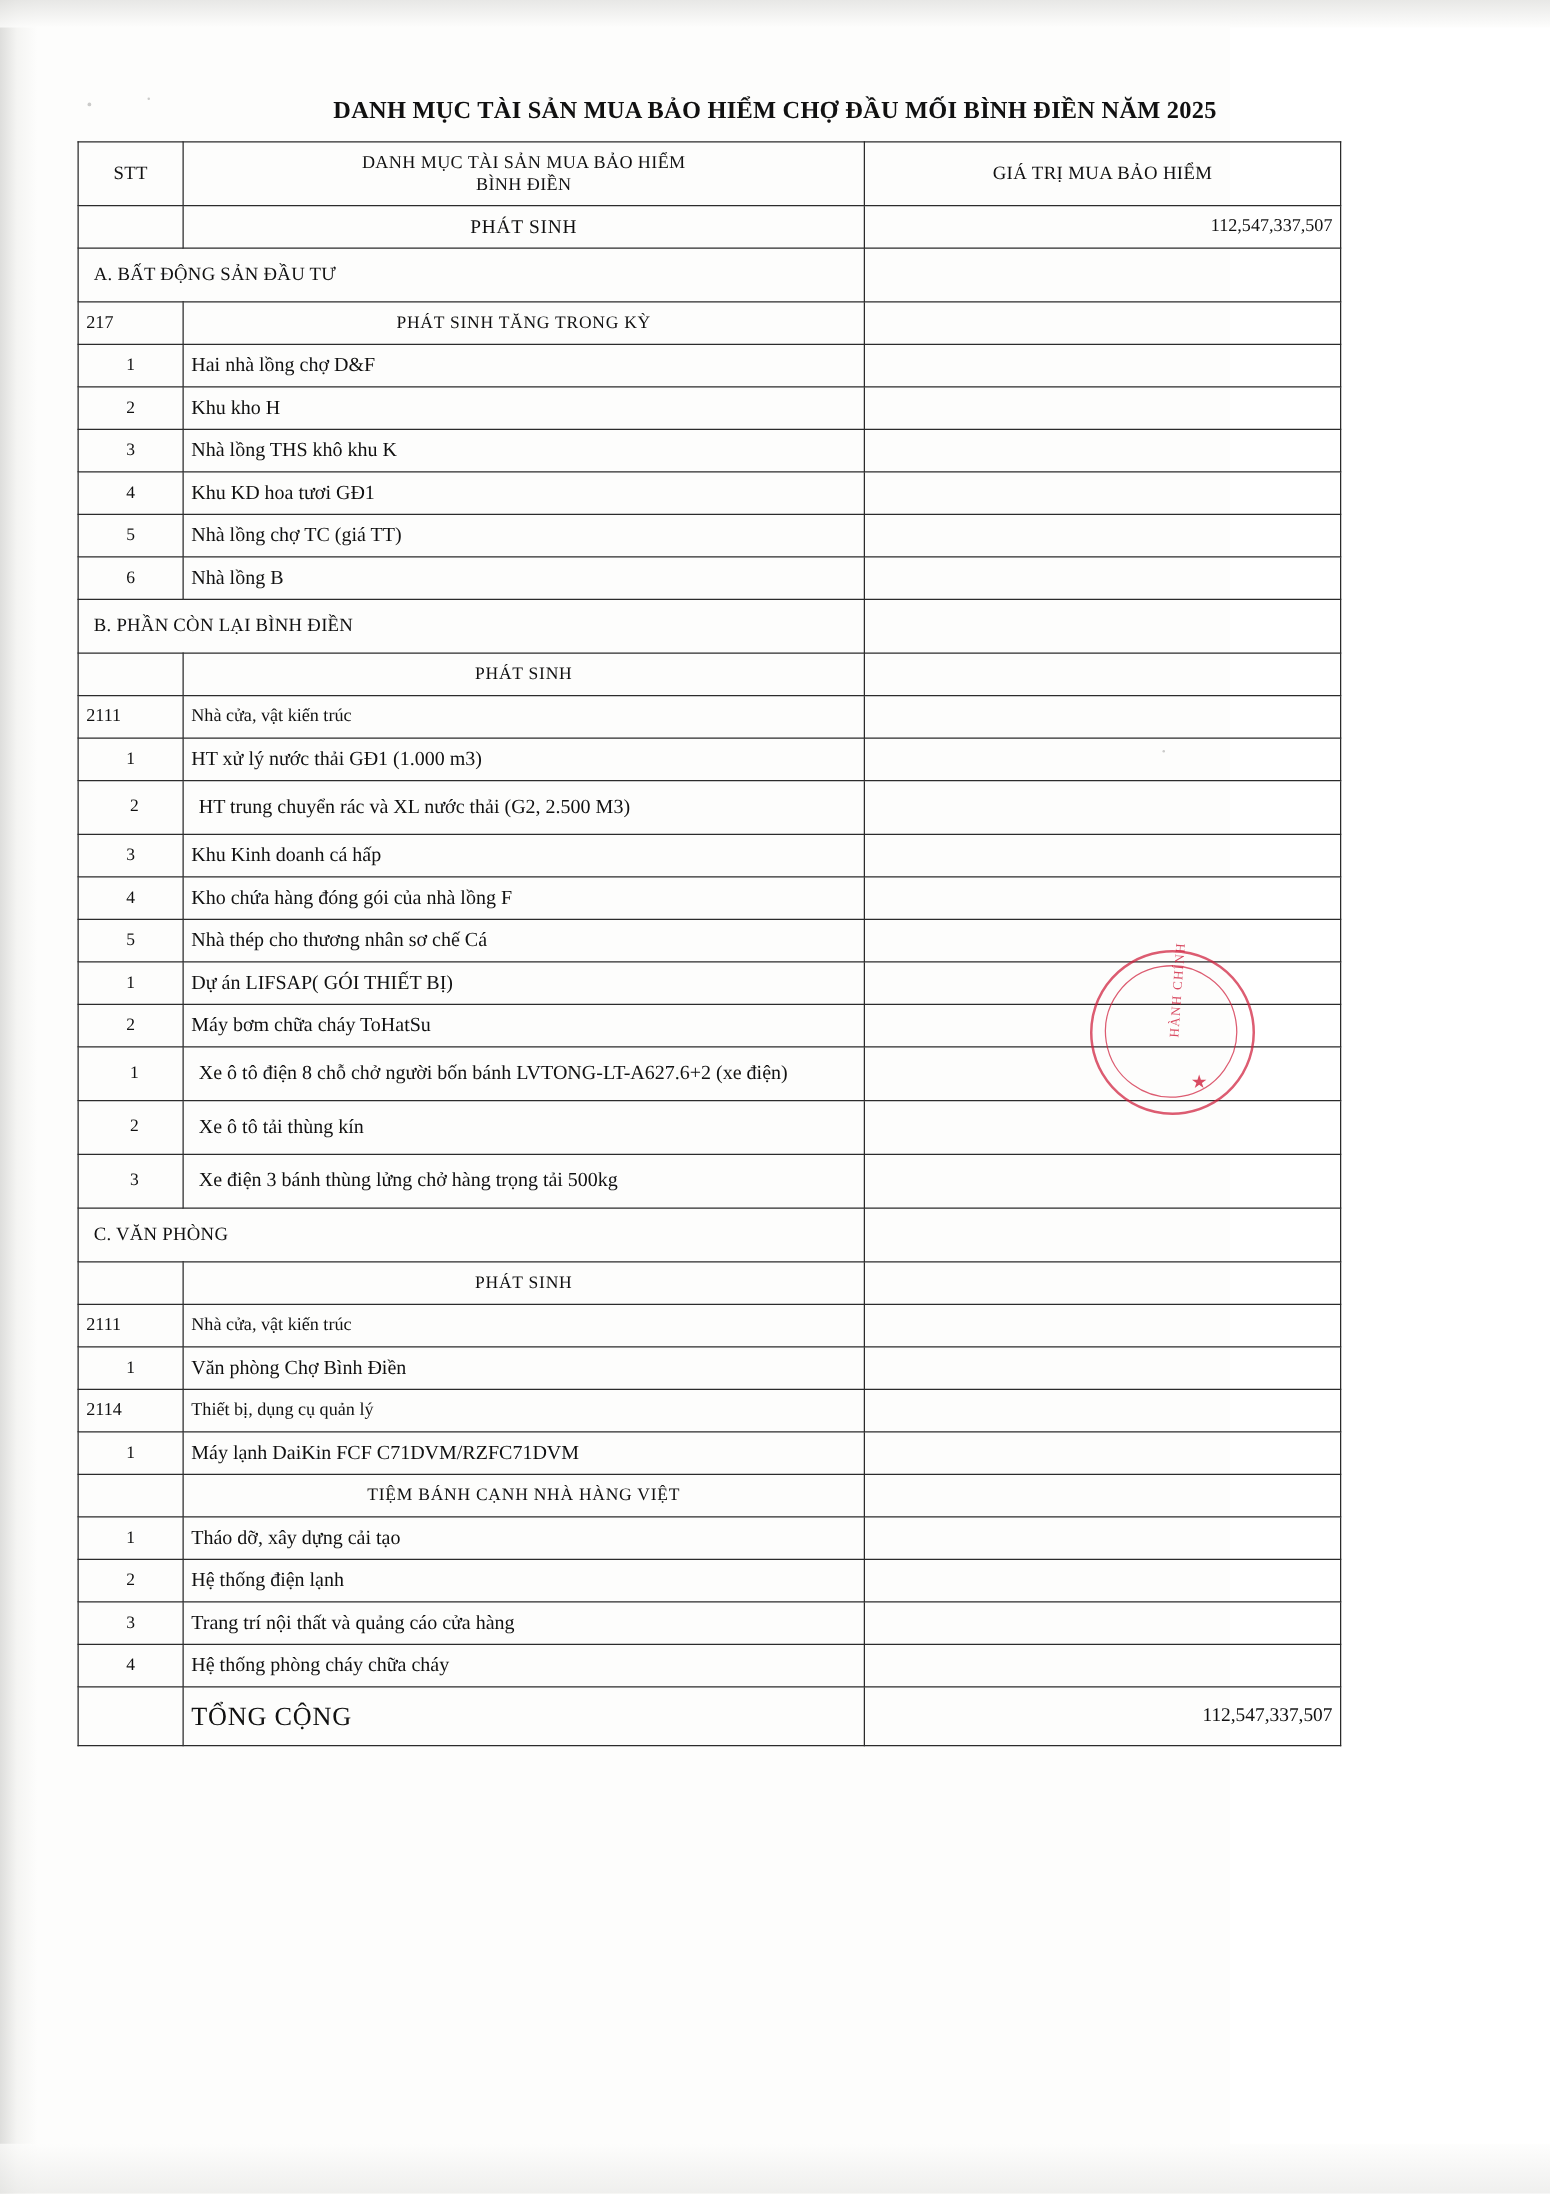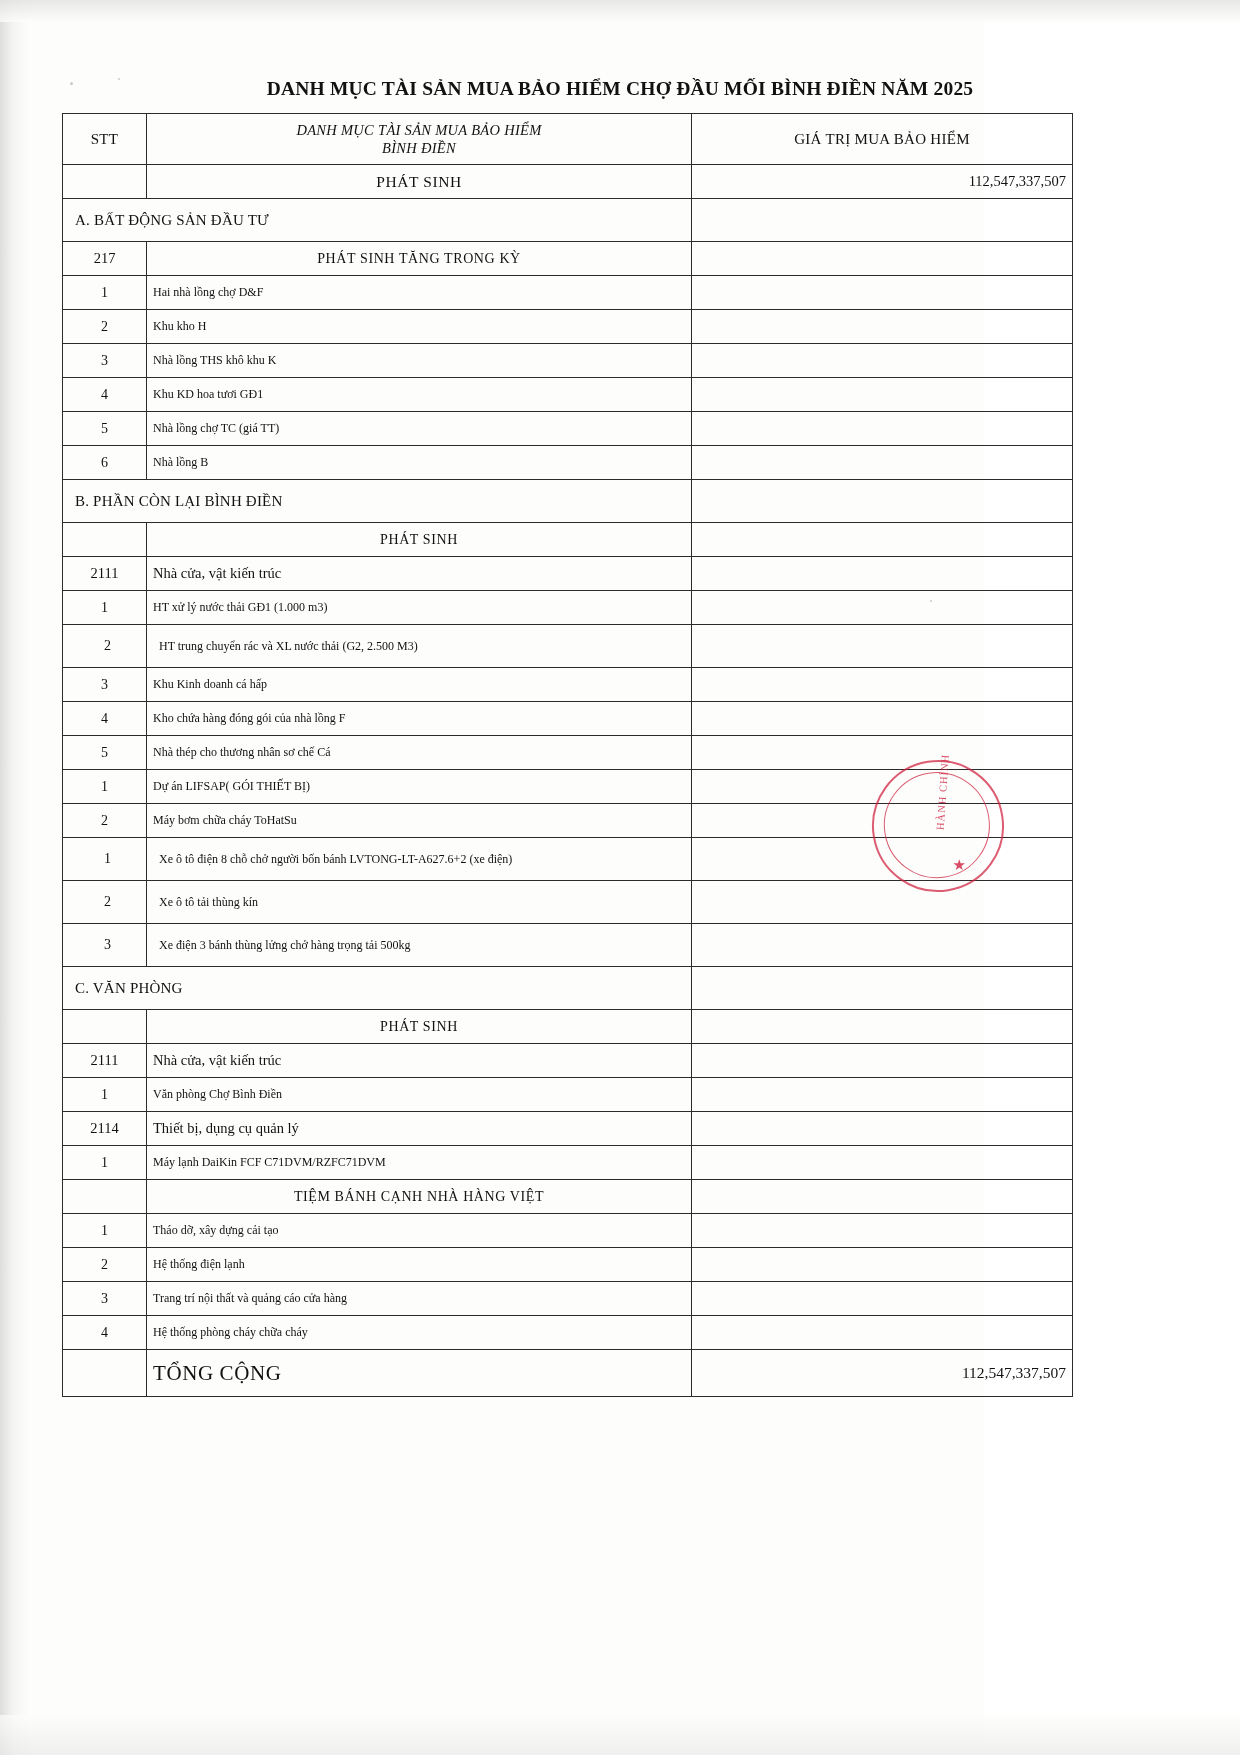--- a/index.html
+++ b/index.html
@@ -76,35 +76,35 @@
   col.c-val { width: 381px; }
 
   thead td {
     text-align: center;
     font-size: 14.5px;
     letter-spacing: .3px;
     height: 46px;
     font-variant: small-caps;
   }
   thead td.hdr-stt { font-size: 15px; }
-  thead td.hdr-name { line-height: 1.25; font-style: italic; }
+  thead td.hdr-name { line-height: 1.25; }
   thead td.hdr-val { font-size: 15px; }
 
   td.stt {
     text-align: center;
     font-size: 14px;
   }
   td.stt-right {
-    text-align: center;
+    text-align: left;
     padding-right: 8px;
     font-size: 14.5px;
   }
   td.name {
     text-align: left;
-    font-size: 12px;
+    font-size: 16px;
   }
   td.val {
     text-align: right;
     padding-right: 10px;
     font-size: 14.5px;
   }
   tr.row-default td { height: 29px; }
   tr.row-tall td { height: 38px; padding-left: 12px; }
 
   

